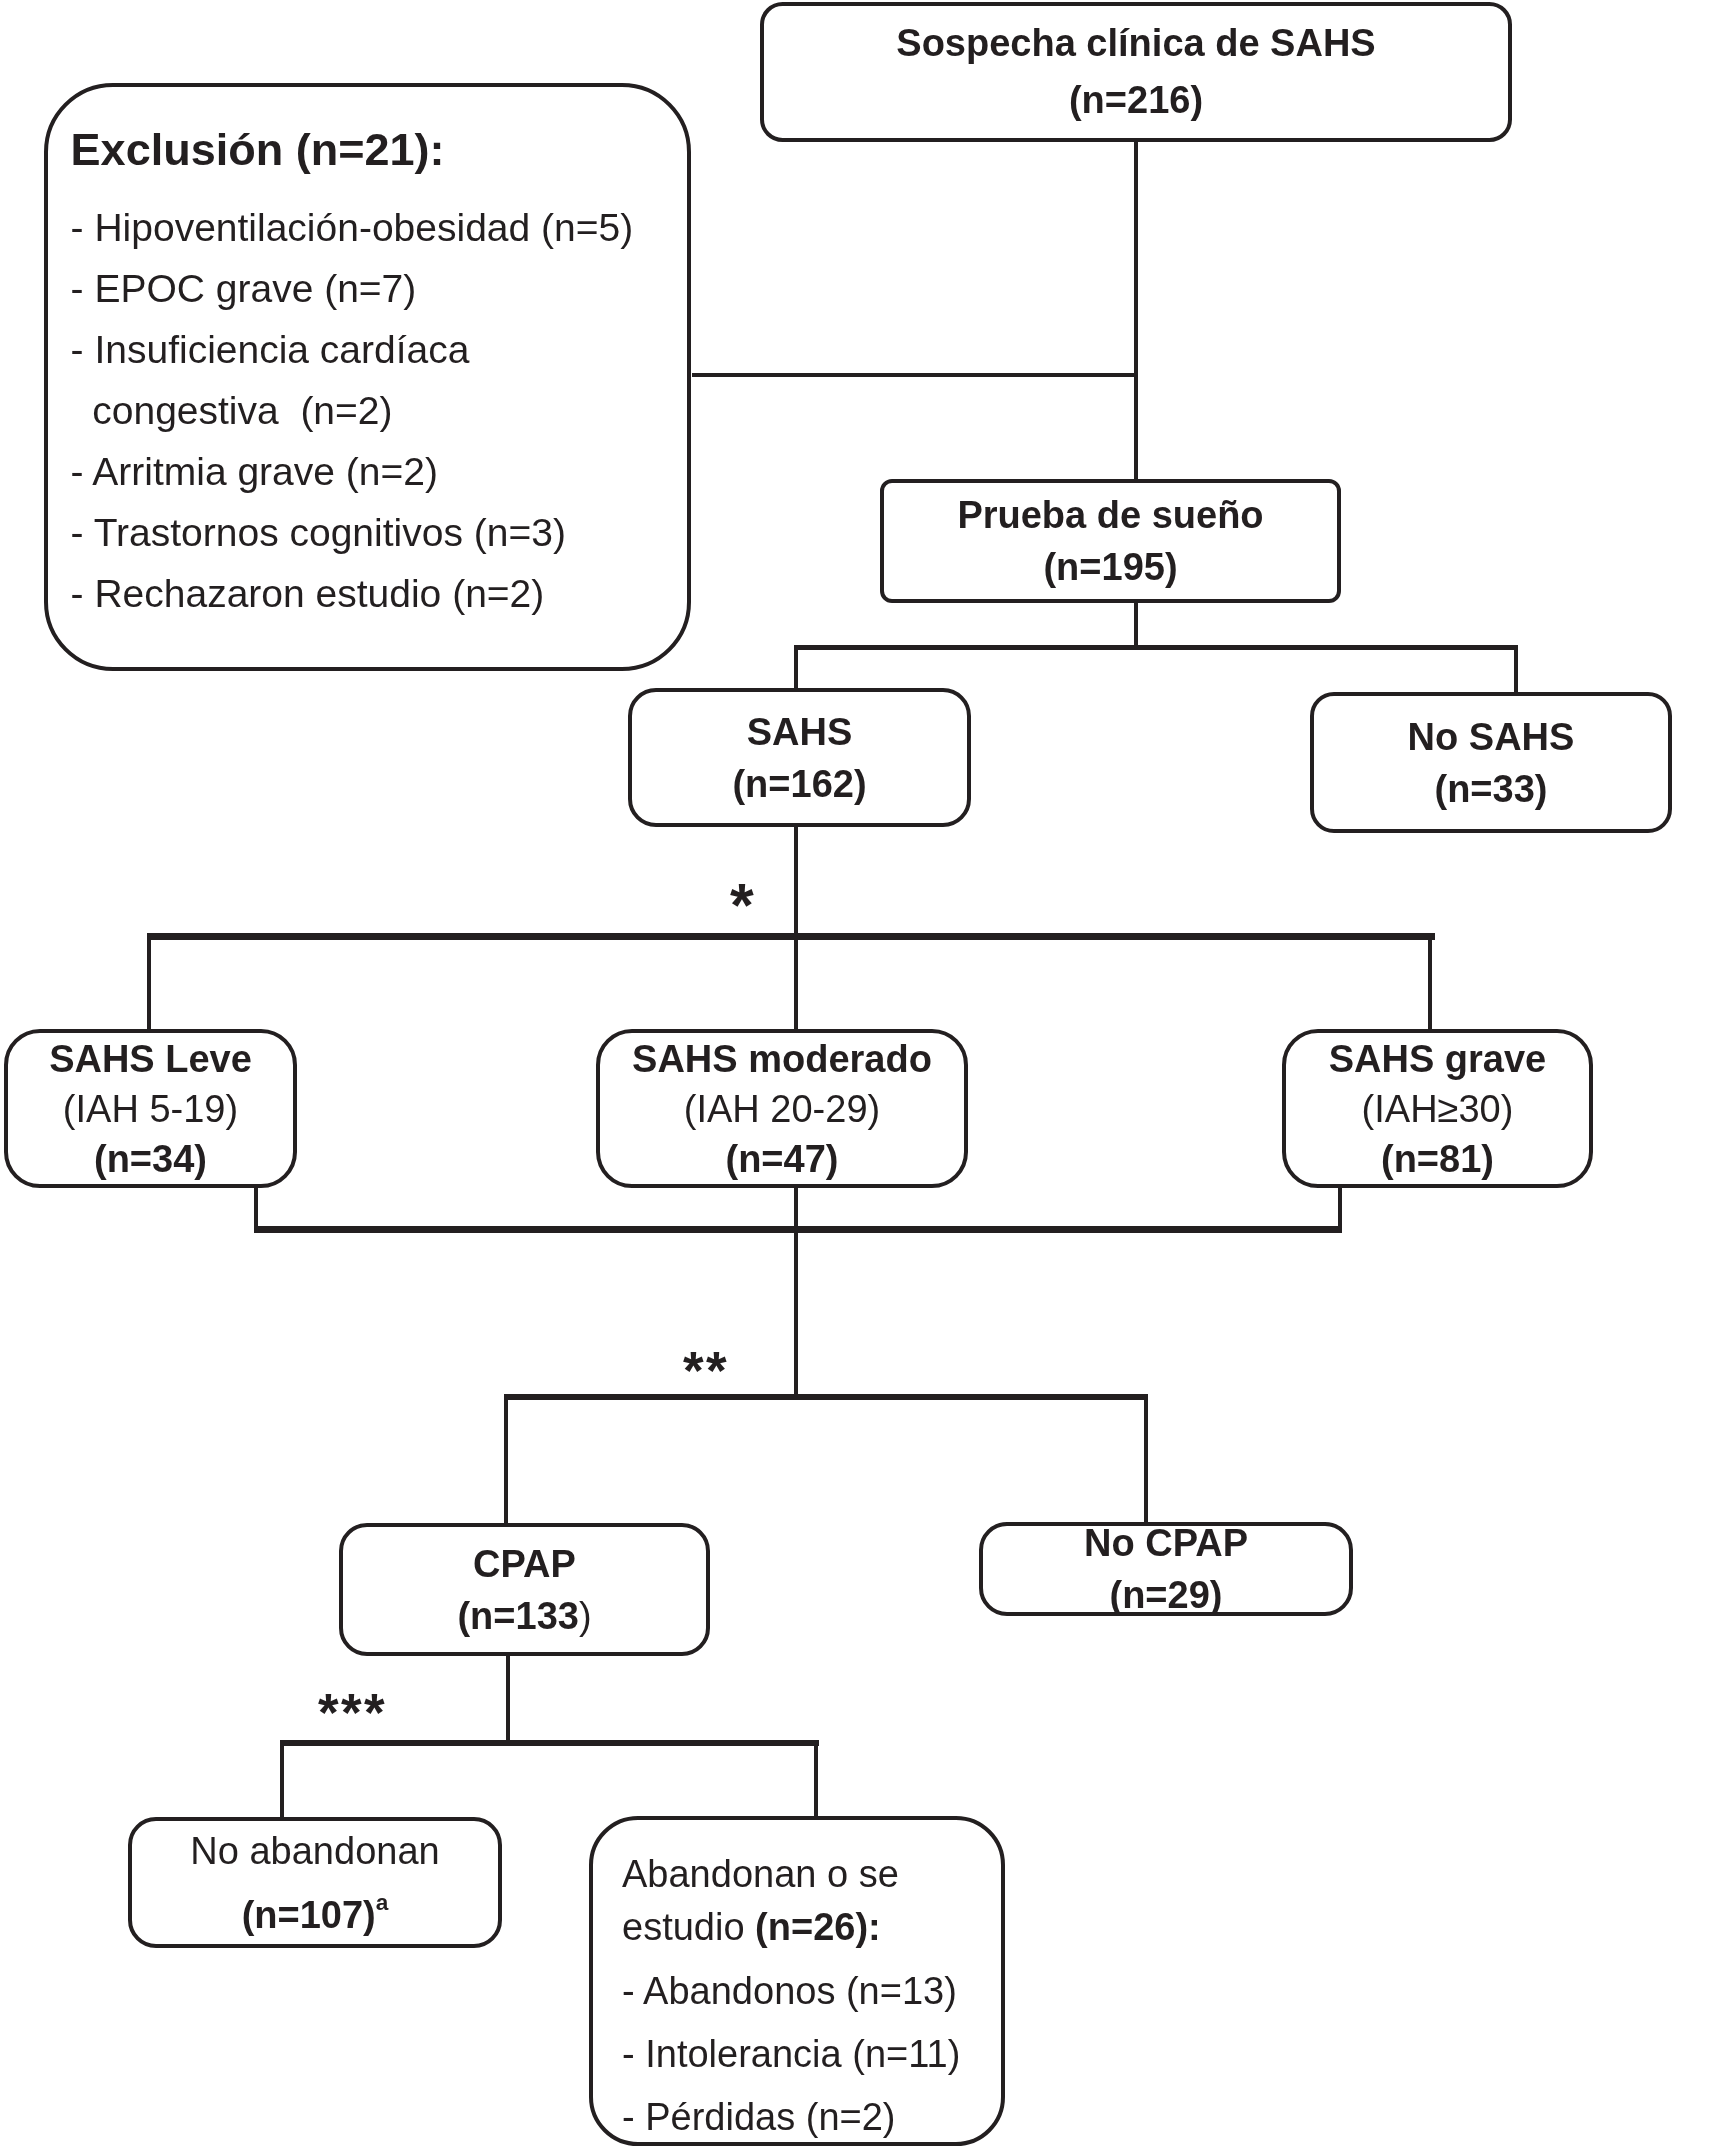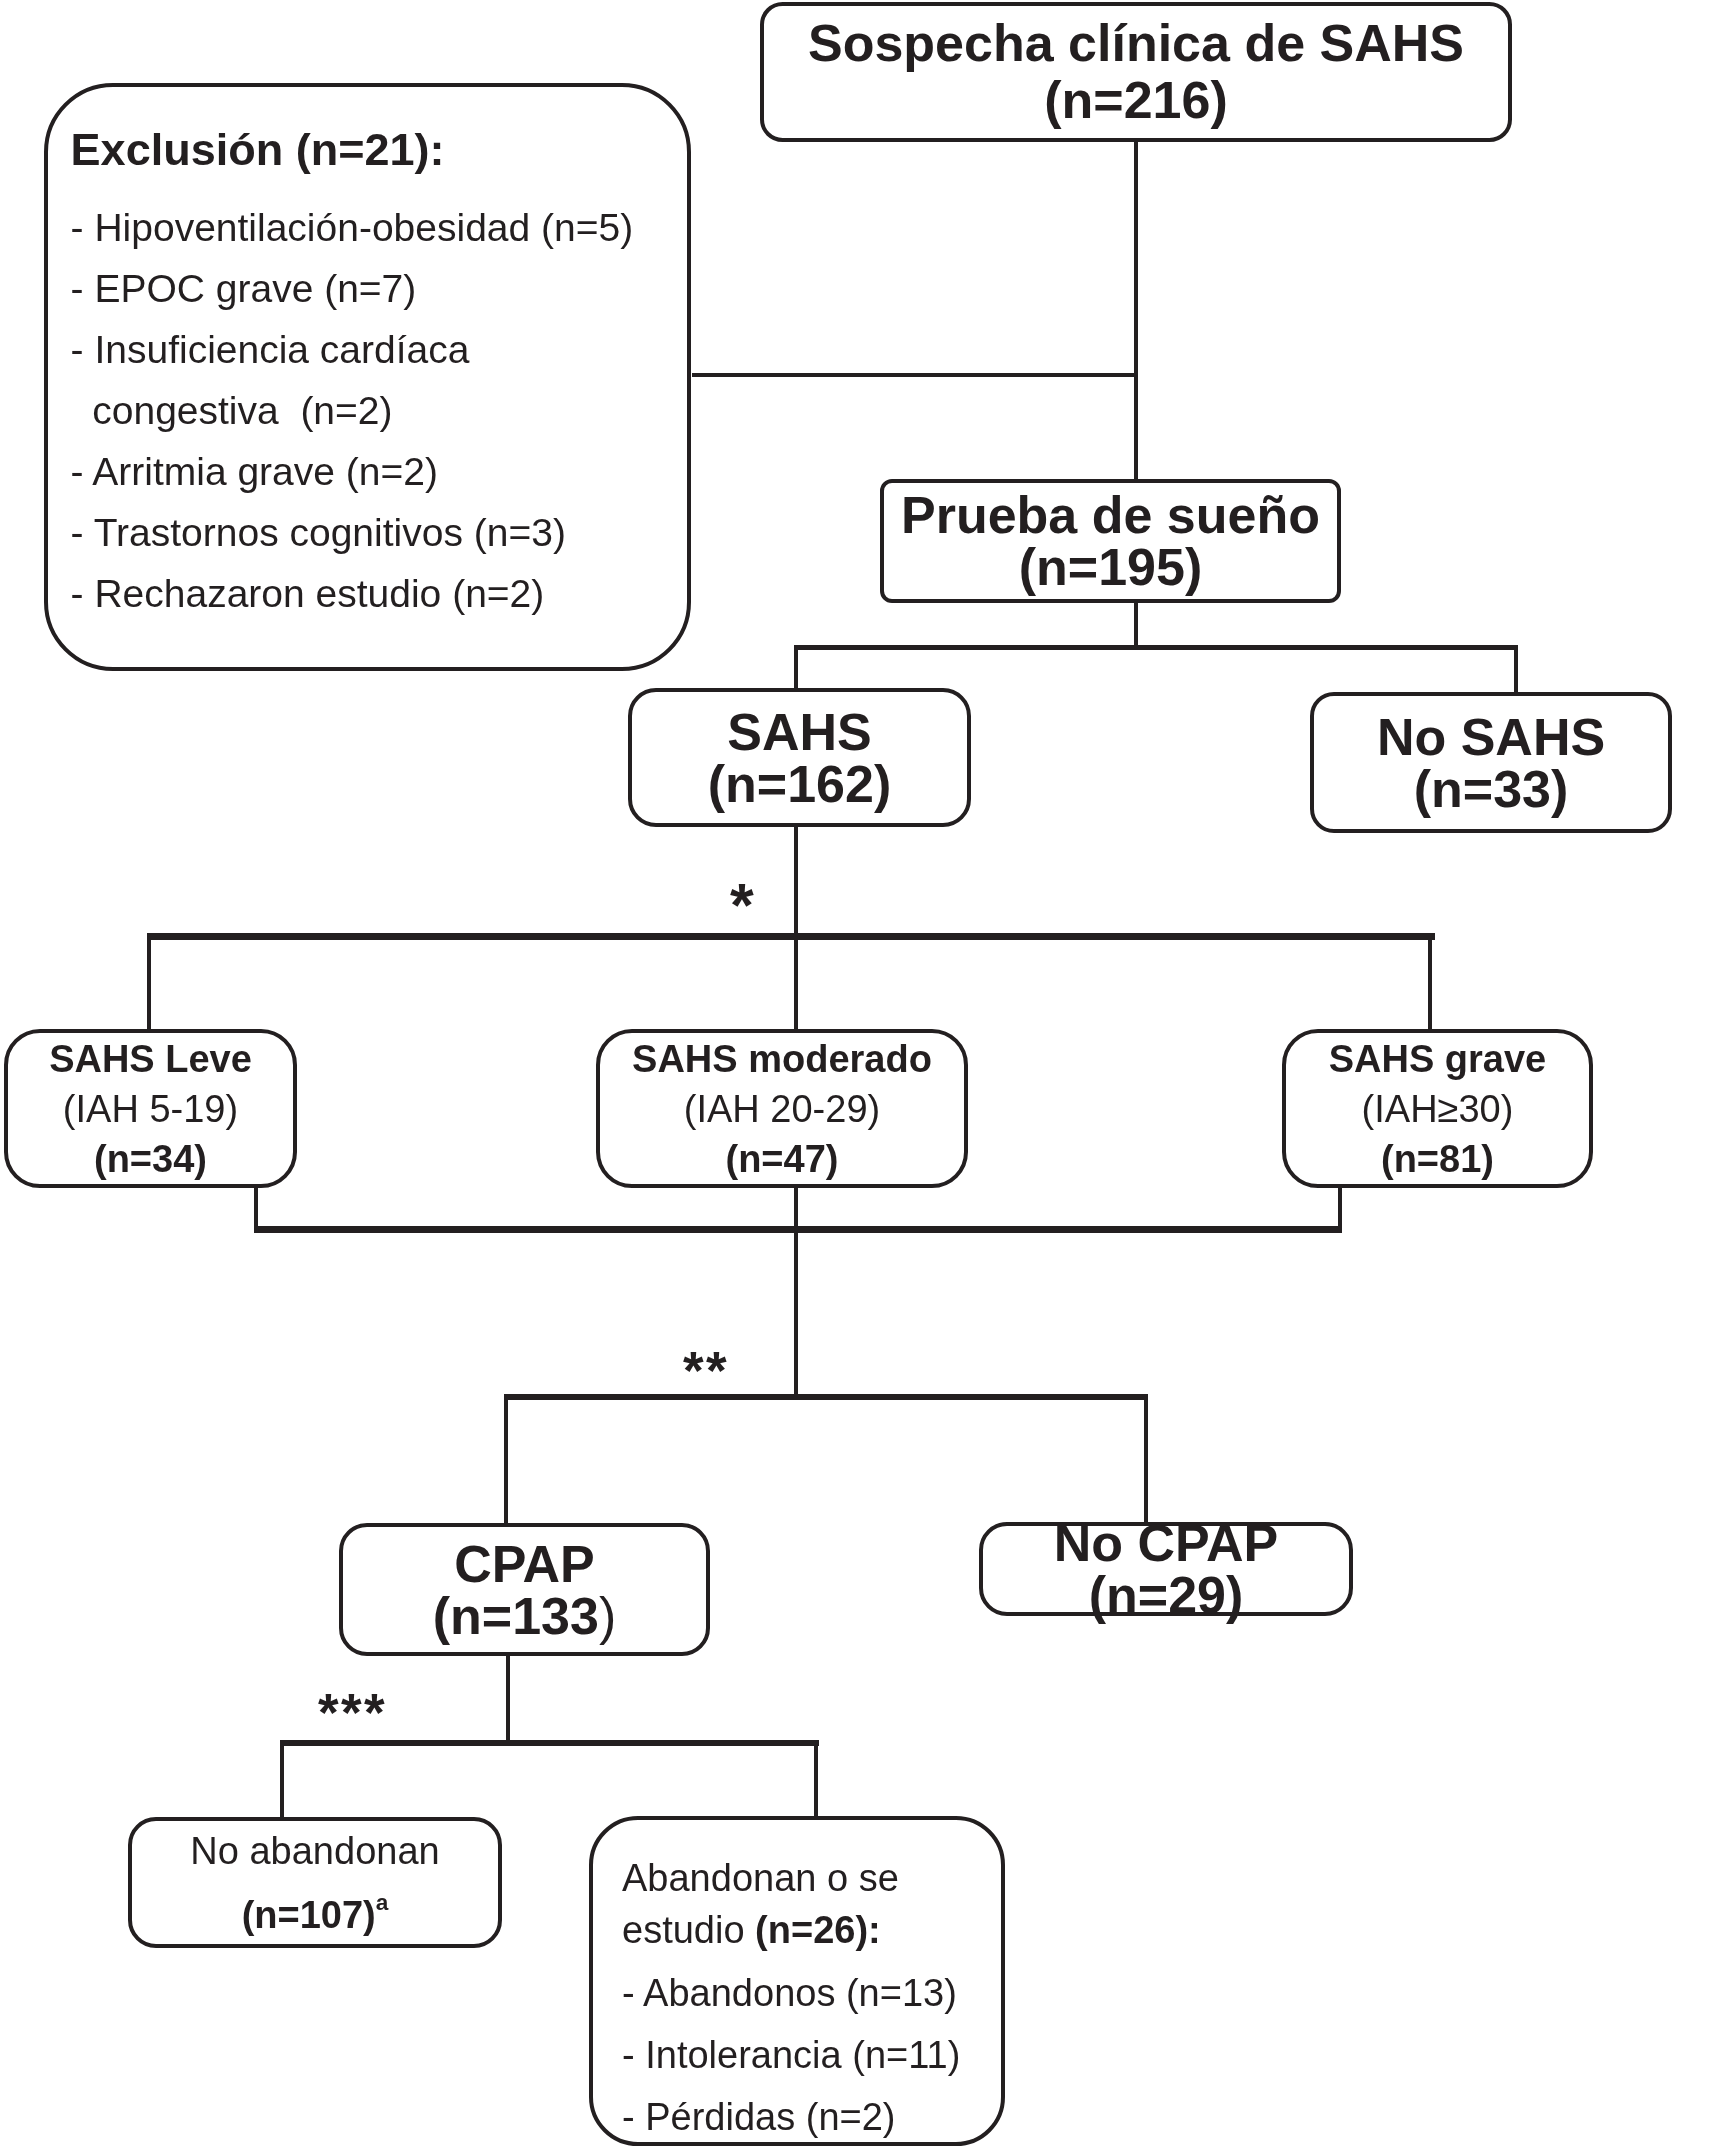--- a/index.html
+++ b/index.html
@@ -20,40 +20,40 @@
     box-sizing: border-box;
     border: 4.9px solid #231f20;
     background: #ffffff;
     display: flex;
     flex-direction: column;
     justify-content: center;
     align-items: center;
     text-align: center;
     z-index: 2;
     line-height: 52px;
-    font-size: 52px;
+    font-size: 38px;
   }
   .bold { font-weight: bold; }
   .b-sospecha     { left: 760px;  top: 1.6px;    width: 752px; height: 140px; border-radius: 22.6px; line-height: 57px; }
   .b-exclusion    { left: 44px;   top: 83px;  width: 647px; height: 588px; border-radius: 69px;
                     justify-content: flex-start; align-items: flex-start; text-align: left;
                     padding: 37px 8px 0 22.6px; font-size: 39px; }
   .b-exclusion .excl-title { font-size: 45px; font-weight: bold; margin-bottom: 21px; }
   .b-exclusion .excl-item  { line-height: 61px; white-space: pre-wrap; }
   .b-prueba       { left: 880px; top: 479px;  width: 461px; height: 124px; border-radius: 12px; }
   .b-sahs         { left: 628px;  top: 688px;  width: 343px; height: 139px; border-radius: 28px; }
   .b-nosahs       { left: 1310px; top: 692px;  width: 362px; height: 141px; border-radius: 24px; }
   .b-leve         { left: 4px;    top: 1029px; width: 293px; height: 159px; border-radius: 36px; line-height: 50px; font-size: 38px; text-align: right; }
   .b-moderado     { left: 596px;  top: 1029px; width: 372px; height: 159px; border-radius: 36px; line-height: 50px; font-size: 38px; }
   .b-grave        { left: 1282px; top: 1029px; width: 311px; height: 159px; border-radius: 36px; line-height: 50px; font-size: 38px; text-align: center; }
   .b-cpap         { left: 339px;  top: 1523px; width: 371px; height: 133px; border-radius: 28px; }
   .b-nocpap       { left: 979px; top: 1522px; width: 374px; height: 94px; border-radius: 28px; }
   .b-noabandonan  { left: 128px;  top: 1817px; width: 374px; height: 131px; border-radius: 28px; font-size: 38px; }
   .b-abandonan    { left: 589px;  top: 1816px; width: 416px; height: 330px; border-radius: 49px;
-                    justify-content: flex-end; align-items: flex-start; text-align: left;
+                    justify-content: space-between; align-items: flex-start; text-align: left;
                     padding: 27.5px 4.9px 0 29px; font-size: 38px; line-height: 52px; }
   .b-abandonan .ab-item { line-height: 49px; margin-top: 13px; white-space: pre-wrap; }
   sup.note { font-size: 22.6px; font-weight: bold; vertical-align: 18px; }
   .star {
     position: absolute;
     font-weight: bold;
     line-height: 1;
     z-index: 3;
     letter-spacing: 2.4px;
   }

